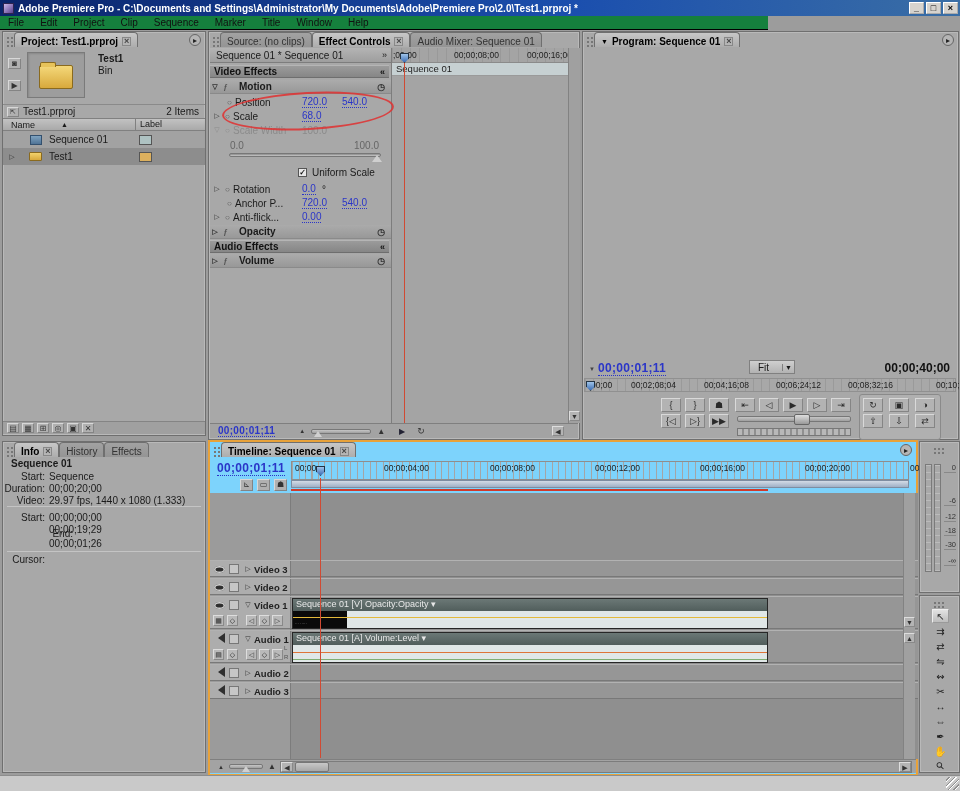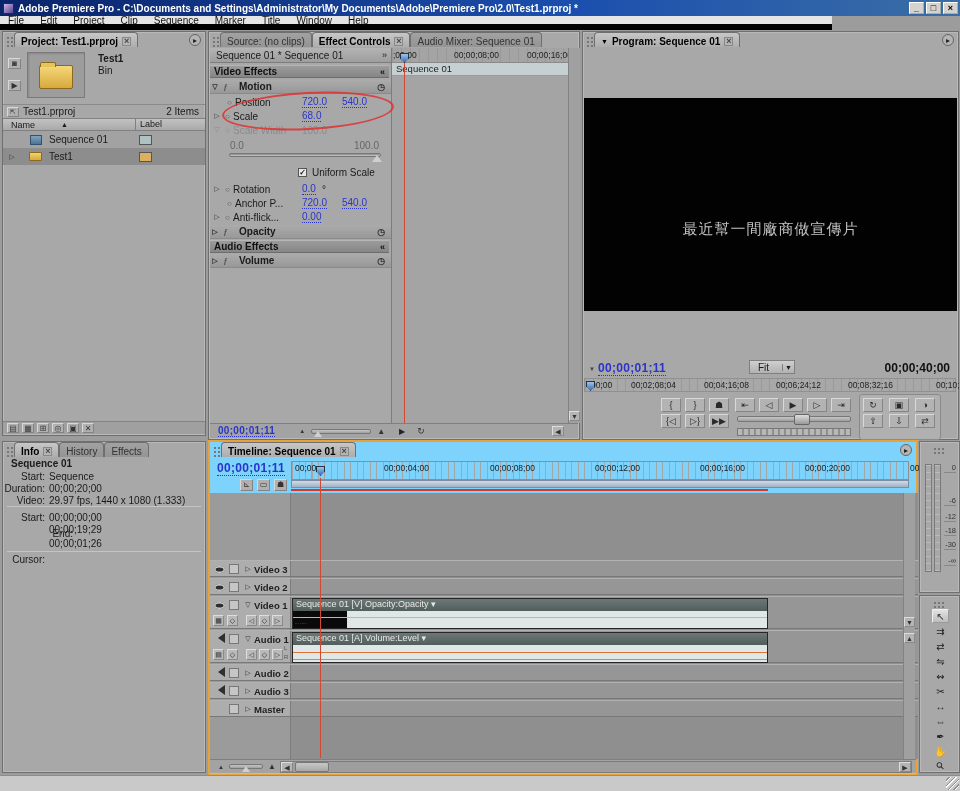--- a/index.html
+++ b/index.html
@@ -10,22 +10,22 @@
 
   
   #titlebar { left:0; top:0; width:960px; height:16px;
     background:linear-gradient(90deg,#0a246a,#1b4fae 60%,#3a6ea5); color:#fff;
     display:flex; align-items:center; font-size:10px; font-weight:bold; }
   #app-icon { width:11px; height:11px; margin:0 4px 0 3px;
     background:linear-gradient(135deg,#cbb7e8,#5a3f8f); border:1px solid #2e2450; }
   .win-btns { position:absolute; right:2px; top:2px; display:flex; gap:2px; }
   .win-btn { width:15px; height:12px; background:#d6d3ce; border:1px outset #fff;
     color:#000; font-size:9px; line-height:10px; text-align:center; font-weight:bold; }
-  #menubar { left:0; top:16px; width:832px; height:14px; background:#e5e5e5;
-    border-bottom:6px solid #000000; display:flex; align-items:center; }
+  #menubar { left:0; top:16px; width:768px; height:14px; background:#15803d;
+    border-bottom:1px solid #000000; display:flex; align-items:center; }
   .menu-item { padding:0 8px; font-size:10px; color:#111; }
 
   
   .panel { background:#a8a8a8; border:1px solid #6f6f6f; box-shadow:inset 0 0 0 1px #b9b9b9; }
   .tabrow { position:absolute; left:0; top:0; right:0; height:15px; display:flex; align-items:flex-end; }
   .grip { width:7px; height:11px; margin:0 1px 0 3px;
     background:radial-gradient(circle at 2px 2px,#777 1px,transparent 1.2px);
     background-size:4px 4px; }
   .tab { height:15px; padding:2px 6px 0 6px; font-size:10px; color:#333;
     background:linear-gradient(#a2a2a2,#949494); border:1px solid #6f6f6f; border-bottom:none;
@@ -364,23 +364,20 @@
   <div class="tabrow">
     <div class="grip"></div>
     <div class="tab active">
       <span style="font-size:7px;">▼</span>
       <span>Program: Sequence 01</span>
       <span class="x">×</span>
     </div>
     <div class="panel-menu-btn">▸</div>
   </div>
 
-  <div id="prog-video">
-    <span id="prog-subtitle">最近幫一間廠商做宣傳片</span>
-  </div>
 
   <div class="abs" style="left:6px;top:329px;display:flex;align-items:center;gap:3px;">
     <span style="font-size:6px;color:#444;">▼</span>
     <span class="tc-blue" style="font-size:12px;">00;00;01;11</span>
   </div>
   <div class="abs" style="left:166px;top:328px;width:46px;height:14px;background:linear-gradient(#cfcfcf,#b2b2b2);border:1px solid #808080;display:flex;align-items:center;">
     <span style="padding-left:8px;">Fit</span>
     <span style="margin-left:auto;border-left:1px solid #808080;padding:0 2px;font-size:7px;">▼</span>
   </div>
   <div class="abs" style="right:8px;top:329px;font-size:12px;font-weight:bold;color:#111;">00;00;40;00</div>
@@ -528,27 +525,20 @@
 
   <div class="track-row" style="top:240px;height:17px;">
     <div class="track-head">
       <span class="spk-ico abs" style="left:3px;top:2px;"></span>
       <span class="sync-box abs" style="left:19px;top:3px;"></span>
       <span class="tri abs" style="left:33px;top:4px;">▷</span>
       <span class="track-name abs" style="left:44px;top:3px;">Audio 3</span>
     </div>
   </div>
 
-  <div class="track-row" style="top:258px;height:17px;">
-    <div class="track-head">
-      <span class="sync-box abs" style="left:19px;top:3px;"></span>
-      <span class="tri abs" style="left:33px;top:4px;">▷</span>
-      <span class="track-name abs" style="left:44px;top:3px;">Master</span>
-    </div>
-  </div>
 
   <div class="abs" style="right:1px;top:51px;width:12px;height:266px;background:#a0a0a0;border-left:1px solid #828282;">
     <div class="scroll-btn" style="left:0;top:124px;width:11px;">▼</div>
     <div class="scroll-btn" style="left:0;top:140px;width:11px;">▲</div>
   </div>
 
   <div class="abs" style="left:0;bottom:1px;width:706px;height:14px;background:#a3a3a3;border-top:1px solid #7f7f7f;display:flex;align-items:center;">
     <span style="margin-left:8px;font-size:6px;color:#333;">▲</span>
     <span class="shuttle" style="width:34px;height:5px;margin-left:5px;position:relative;">
         <span style="position:absolute;left:12px;top:-3px;width:0;height:0;border:4px solid transparent;border-bottom:6px solid #d0d0d0;"></span>

